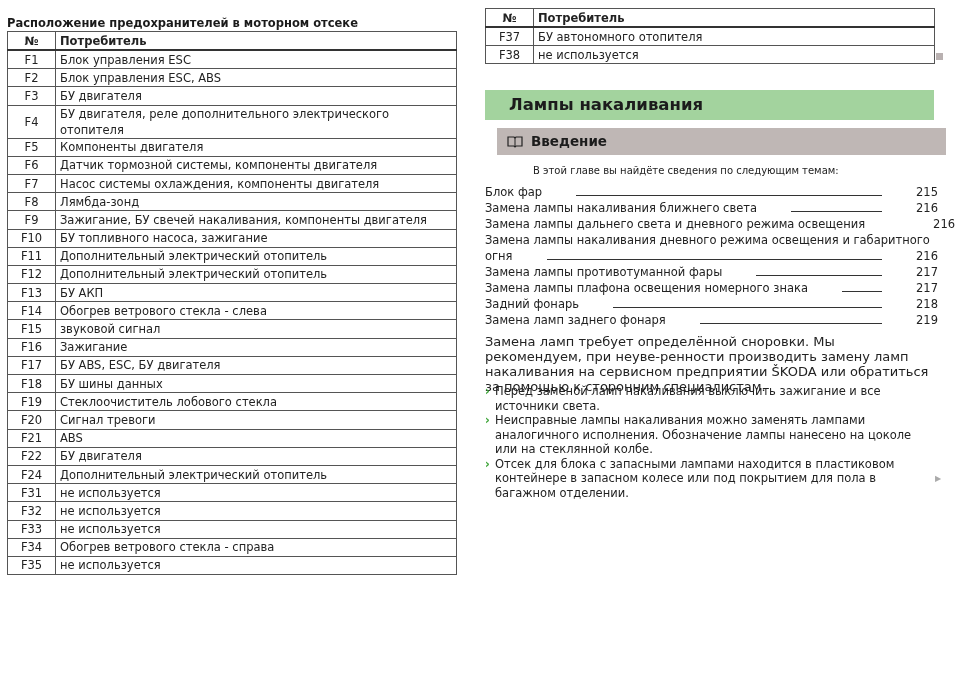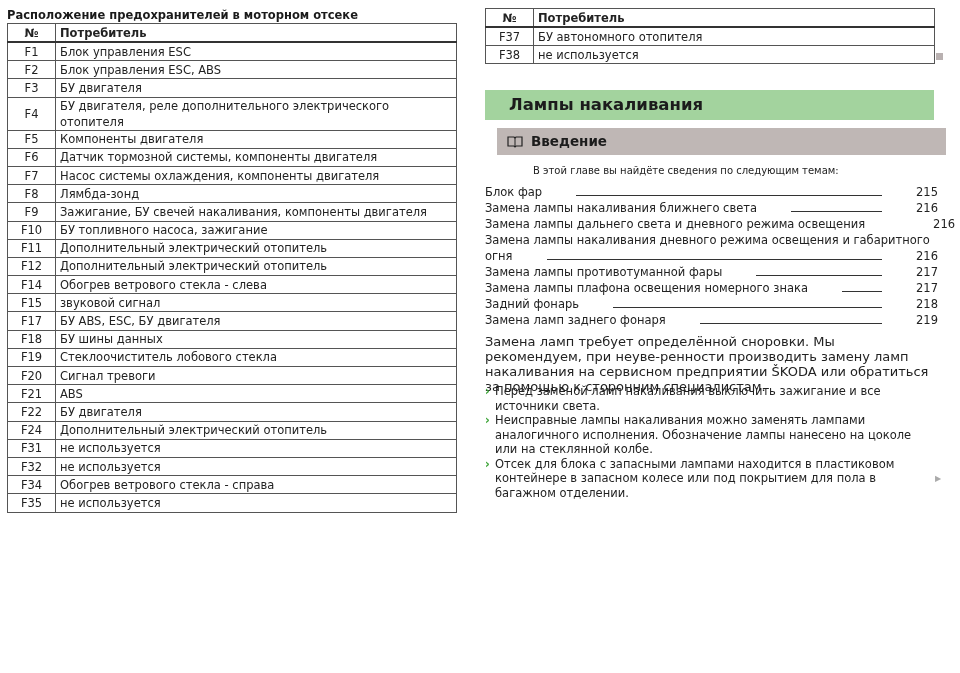--- a/index.html
+++ b/index.html
@@ -1,19 +1,19 @@
 <!DOCTYPE html>
 <html><head>
 <meta charset="utf-8">
 <style>
   html, body { margin: 0; padding: 0; background: #ffffff; }
   body { width: 960px; height: 673px; position: relative; overflow: hidden;
          font-family: "DejaVu Sans", sans-serif; color: #222; }
   .left { position: absolute; left: 7px; top: 8px; width: 450px; }
-  .left-title { font-size: 11.5px; font-weight: bold; line-height: 14px; margin: 0 0 1px 0; color: #1a1a1a; }
+  .left-title { font-size: 11.5px; font-weight: bold; line-height: 14px; margin: 8px 0 1px 0; color: #1a1a1a; }
   table.fuse { border-collapse: collapse; width: 450px; font-size: 11.5px; }
   table.fuse td, table.fuse th { border: 1px solid #555; padding: 0 4px; height: 17.2px; line-height: 16px; }
   table.fuse th { font-weight: bold; text-align: left; border-bottom: 2px solid #333; height: 17px; }
   table.fuse th.no, table.fuse td.no { width: 47px; text-align: center; padding: 0; }
   table.fuse { border: 1px solid #444; }
   .right { position: absolute; left: 485px; top: 8px; width: 450px; }
   table.fuse.r { width: 450px; }
   .marker { position: absolute; left: 936px; top: 53px; width: 7px; height: 7px; background: #b9b1b1; }
   .h-green { position: absolute; left: 485px; top: 90px; width: 449px; height: 30px; background: #a3d39e;
              font-size: 16.5px; font-weight: bold; line-height: 30px; padding-left: 24px; box-sizing: border-box; color: #1c1c1c; }
@@ -89,28 +89,36 @@
         </tr>
         <tr>
           <td class="no">F11</td>
           <td>Дополнительный электрический отопитель</td>
         </tr>
         <tr>
           <td class="no">F12</td>
           <td>Дополнительный электрический отопитель</td>
         </tr>
         <tr>
+          <td class="no">F13</td>
+          <td>БУ АКП</td>
+        </tr>
+        <tr>
           <td class="no">F14</td>
           <td>Обогрев ветрового стекла - слева</td>
         </tr>
         <tr>
           <td class="no">F15</td>
           <td>звуковой сигнал</td>
         </tr>
         <tr>
+          <td class="no">F16</td>
+          <td>Зажигание</td>
+        </tr>
+        <tr>
           <td class="no">F17</td>
           <td>БУ ABS, ESC, БУ двигателя</td>
         </tr>
         <tr>
           <td class="no">F18</td>
           <td>БУ шины данных</td>
         </tr>
         <tr>
           <td class="no">F19</td>
           <td>Стеклоочиститель лобового стекла</td>
@@ -130,20 +138,24 @@
         <tr>
           <td class="no">F24</td>
           <td>Дополнительный электрический отопитель</td>
         </tr>
         <tr>
           <td class="no">F31</td>
           <td>не используется</td>
         </tr>
         <tr>
           <td class="no">F32</td>
+          <td>не используется</td>
+        </tr>
+        <tr>
+          <td class="no">F33</td>
           <td>не используется</td>
         </tr>
         <tr>
           <td class="no">F34</td>
           <td>Обогрев ветрового стекла - справа</td>
         </tr>
         <tr>
           <td class="no">F35</td>
           <td>не используется</td>
         </tr>

